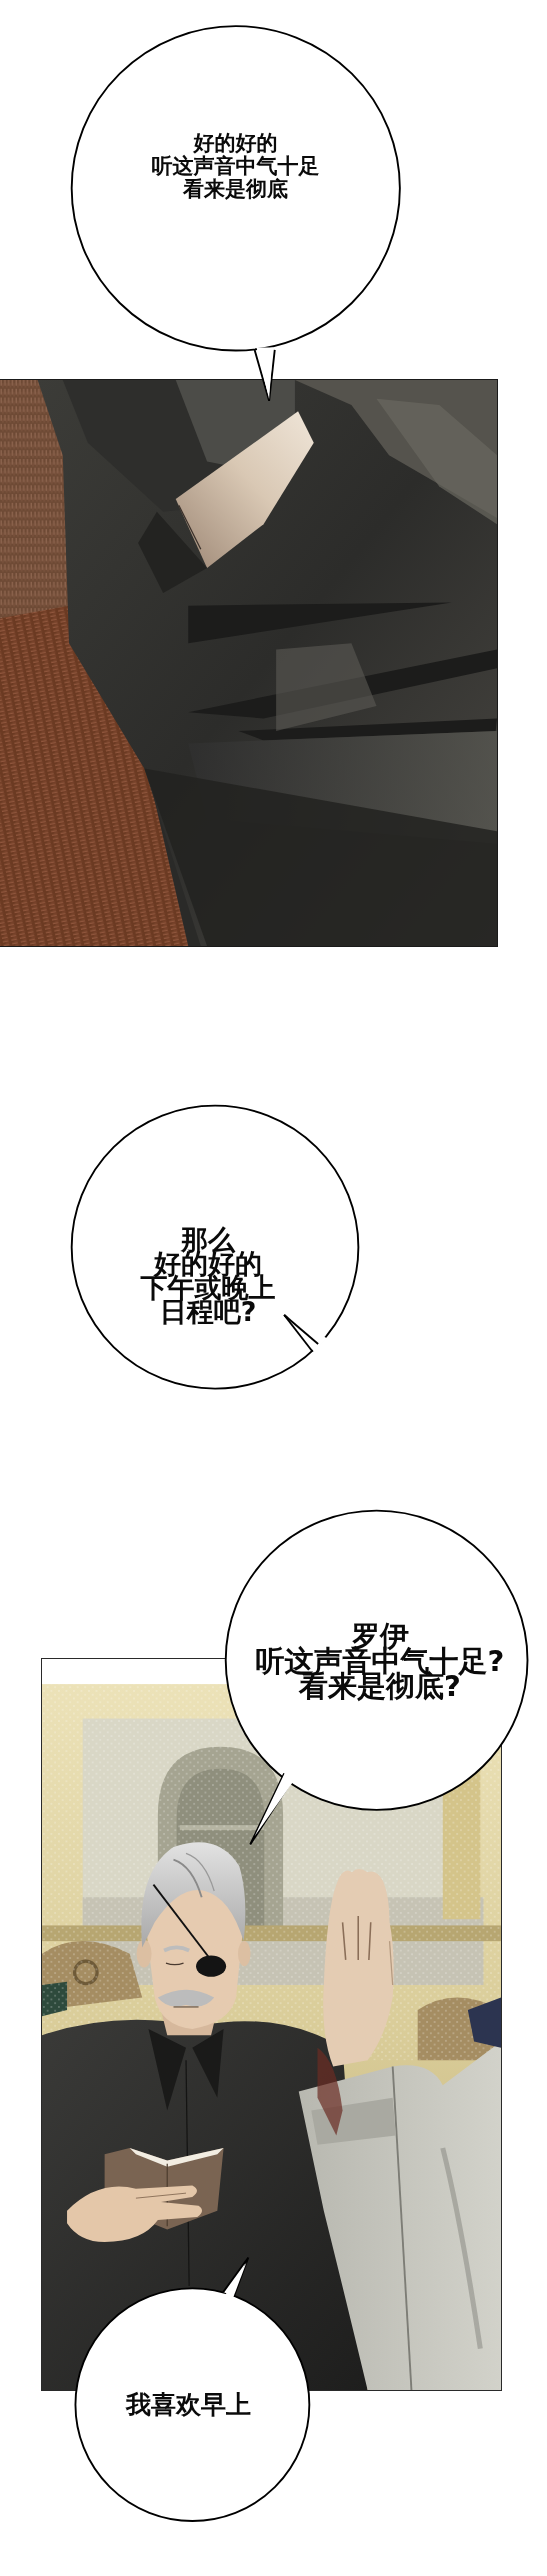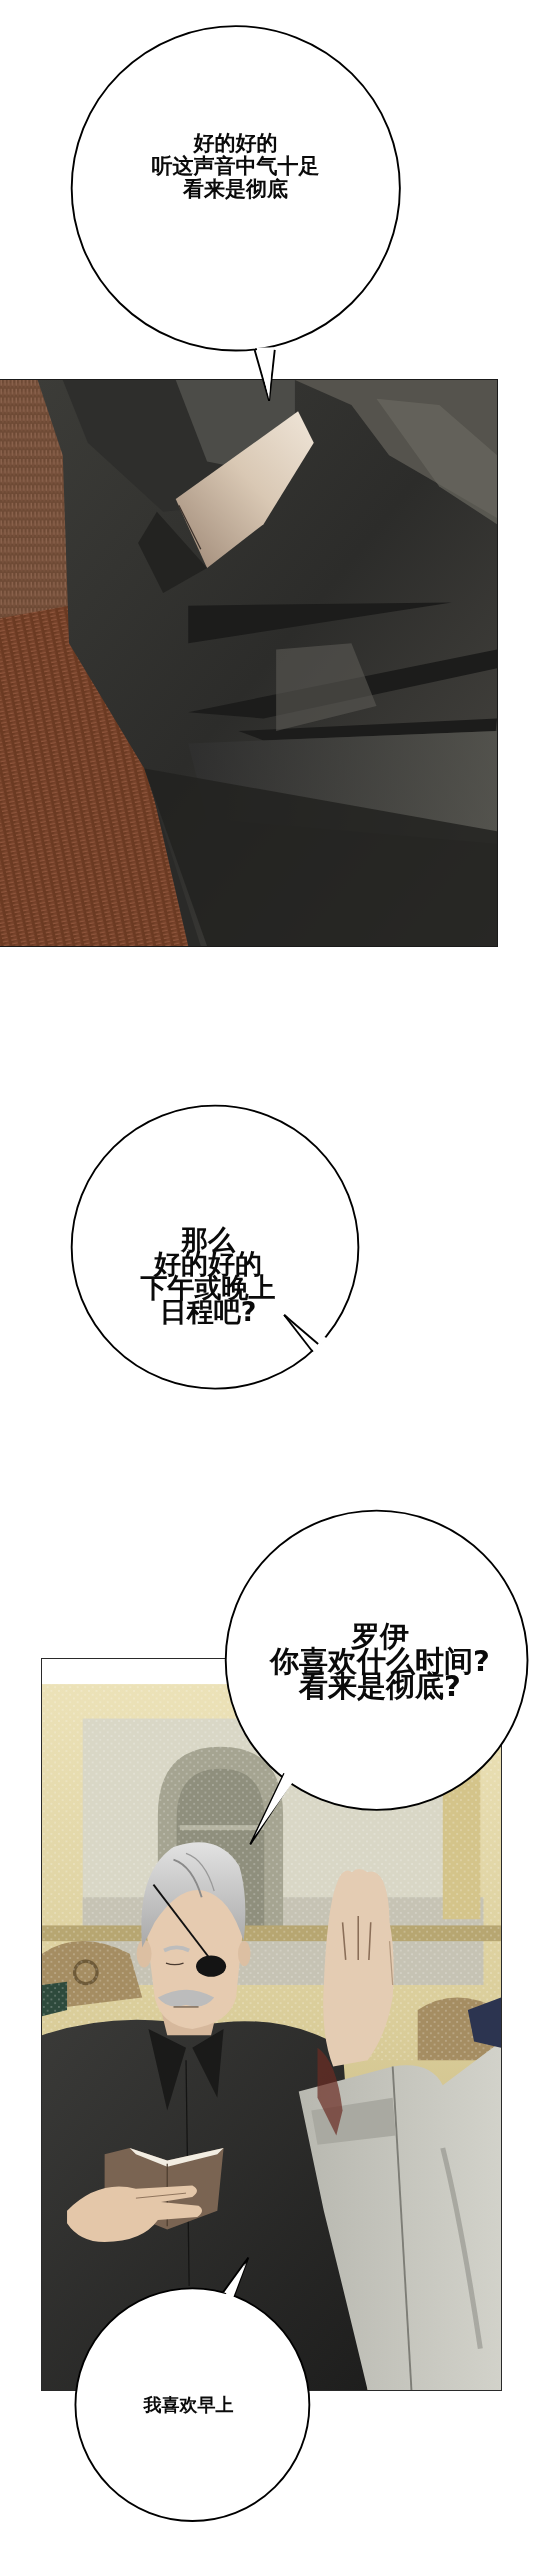--- a/index.html
+++ b/index.html
@@ -211,21 +211,21 @@
 
   <div class="bubble-text" style="left:101px; top:1192px; width:214px; font-size:27px; line-height:24px;margin-top:36px;">
     <span>那么</span>
     <span>好的好的</span>
     <span>下午或晚上</span>
     <span>日程吧?</span>
   </div>
 
   <div class="bubble-text" style="left:248px; top:1624px; width:264px; font-size:29px; line-height:25px;">
     <span>罗伊</span>
-    <span>你喜欢什么时间?</span>
+    <span>听这声音中气十足?</span>
     <span>看来是彻底?</span>
   </div>
 
-  <div class="bubble-text" style="left:94px; top:2393px; width:189px; font-size:18px; line-height:24px;">
+  <div class="bubble-text" style="left:94px; top:2393px; width:189px; font-size:25px; line-height:24px;">
     <span>我喜欢早上</span>
   </div>
 </div>
 
 
 </body></html>

